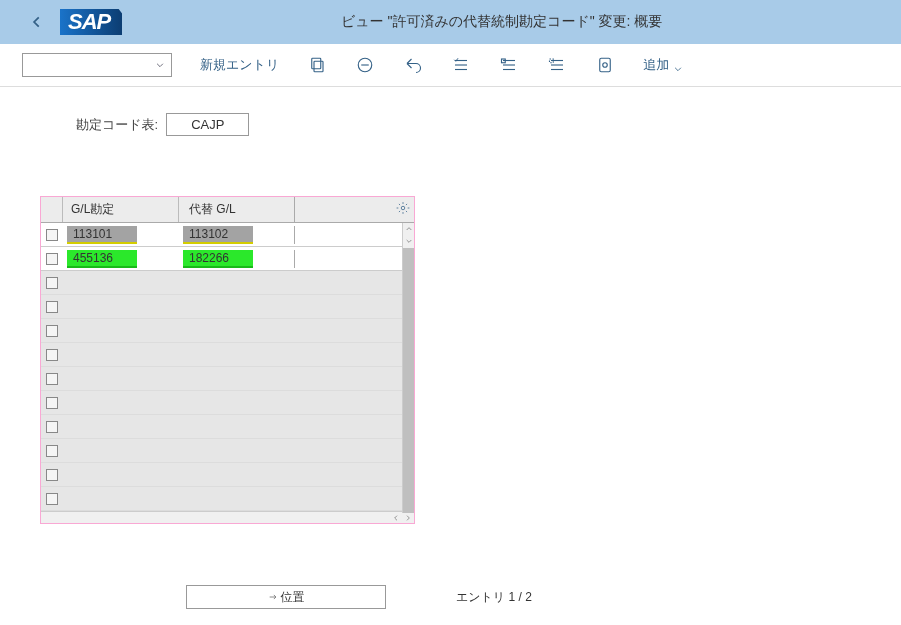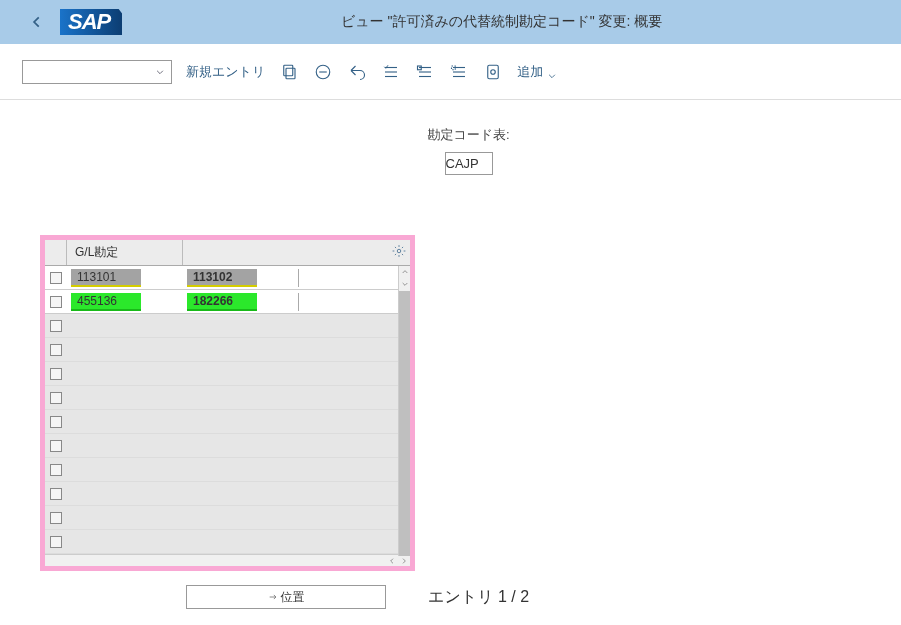--- a/index.html
+++ b/index.html
@@ -6,52 +6,52 @@
   body { font-family: Arial, "Helvetica Neue", sans-serif; font-size: 13px; color: #333; background: #fff; width: 901px; height: 625px; overflow: hidden; }
 
   
   .header { height: 44px; background: #A8CBE8; display: flex; align-items: center; padding: 0 24px; }
   .back { width: 26px; height: 26px; display: flex; align-items: center; justify-content: center; color: #346187; cursor: pointer; margin-right: 10px; }
   .back svg { width: 14px; height: 14px; stroke: #346187; stroke-width: 3; fill: none; }
   .sap-logo { font-weight: bold; font-size: 22px; color: #fff; letter-spacing: -1px; font-style: italic; background: linear-gradient(to right, #1a73c9, #0c3d72 80%, transparent 80%); padding: 0 28px 0 8px; height: 26px; display: flex; align-items: center; clip-path: polygon(0 0, 75% 0, 100% 100%, 0 100%); margin-right: 8px;}
   .title { flex: 1; text-align: center; color: #333; font-size: 14px; padding-right: 20px; }
 
   
-  .toolbar { height: 56px; border-bottom: 1px solid #ddd; display: flex; align-items: center; padding: 17px 22px; gap: 14px; }
+  .toolbar { height: 43px; border-bottom: 1px solid #ddd; display: flex; align-items: center; padding: 17px 22px; gap: 28px; }
   .dropdown { width: 150px; height: 24px; border: 1px solid #999; display: flex; align-items: center; justify-content: flex-end; padding: 0 6px; color: #666; cursor: pointer; }
   .dropdown svg { width: 10px; height: 10px; stroke: #556; stroke-width: 2; fill: none; }
   .action-link { color: #346187; cursor: pointer; font-size: 13px; }
   .icon-btn { width: 20px; height: 20px; display: flex; align-items: center; justify-content: center; cursor: pointer; }
   .icon-btn svg { width: 18px; height: 18px; stroke: #346187; fill: none; stroke-width: 1.5; }
   .add-menu { display: flex; align-items: flex-end; gap: 4px; color: #346187; cursor: pointer; }
   .add-menu svg { width: 10px; height: 10px; stroke: #346187; stroke-width: 2; fill: none; }
 
   
   .content { padding: 26px 40px; }
-  .field-row { display: flex; align-items: center; gap: 8px; margin-left: 36px; margin-bottom: 60px; flex-direction: column; }
+  .field-row { display: flex; align-items: center; gap: 8px; margin-left: 36px; margin-bottom: 60px; }
   .field-label { color: #444; font-size: 13px; }
-  .field-value { border: 1px solid #999; padding: 3px 0; font-size: 13px; background: #fff; min-width: 48px; }
-
-  
-  .table-container { width: 375px; border: 5px solid #f9a8d4; position: relative; }
+  .field-value { border: 1px solid #999; padding: 3px 24px; font-size: 13px; background: #fff; min-width: 48px; }
+
+  
+  .table-container { width: 375px; border: 1px solid #f9a8d4; position: relative; }
   .table-header { display: flex; background: #ececec; border-bottom: 1px solid #aaa; height: 26px; }
   .th { display: flex; align-items: center; padding: 0 8px; border-right: 1px solid #bbb; font-size: 12px; color: #333; }
   .th-check { width: 22px; border-right: 1px solid #bbb; }
   .th-gl { width: 116px; }
   .th-alt { width: 116px; border-right: 1px solid #aaa; padding-left: 10px;}
   .th-id { flex: 1; padding-left: 8px; border-right: none; }
   .gear { position: absolute; right: 2px; top: 4px; width: 16px; height: 16px; cursor: pointer; }
   .gear svg { width: 14px; height: 14px; stroke: #346187; fill: none; stroke-width: 1.3; }
 
   .table-body { position: relative; }
   .tr { display: flex; height: 24px; align-items: center; }
   .td-check { width: 22px; display: flex; align-items: center; justify-content: center; }
   .checkbox { width: 12px; height: 12px; border: 1px solid #888; background: #f5f5f5; cursor: pointer; }
   .td-gl { width: 116px; padding: 0 4px; }
-  .td-alt { width: 116px; padding: 0 4px; border-right: 1px solid #aaa; font-weight: bold; }
+  .td-alt { width: 116px; padding: 0 4px; border-right: 1px solid #aaa; }
   .td-id { flex: 1; border-right: none; background: #fff; }
   .hl { padding: 1px 6px; font-size: 12px; display: inline-block; min-width: 70px; }
   .hl-yellow { background: #a3a3a3; border-bottom: 2px solid #d4cd00; }
   .hl-green  { background: #2be82b; border-bottom: 2px solid #18b918; }
 
   .tr-data { background: #fff; border-bottom: 1px solid #ccc; }
   .tr-empty { background: #e6e6e6; border-bottom: 1px solid #dcdcdc; }
   .tr-empty .td-id { background: #e6e6e6; }
 
   
@@ -61,21 +61,21 @@
   .vscroll .thumb { flex: 1; background: #bfbfbf; margin-top: 1px; }
 
   .hscroll { height: 12px; background: #f0f0f0; border-top: 1px solid #ccc; display: flex; justify-content: flex-end; }
   .hscroll .arrow { width: 12px; display: flex; align-items: center; justify-content: center; cursor: pointer; }
   .hscroll .arrow svg { width: 8px; height: 8px; stroke: #666; stroke-width: 2; fill: none; }
 
   
   .footer { position: absolute; top: 585px; left: 0; width: 100%; display: flex; align-items: center; }
   .pos-btn { width: 200px; height: 24px; border: 1px solid #999; margin-left: 186px; display: flex; align-items: center; justify-content: center; font-size: 12px; color: #333; cursor: pointer; background: #fff; gap: 3px;}
   .pos-btn svg { width: 10px; height: 10px; stroke: #444; stroke-width: 1.5; fill: none; }
-  .entry-count { margin-left: 42px; font-size: 16px; color: #333; }
+  .entry-count { margin-left: 70px; font-size: 12px; color: #333; }
 </style>
 </head>
 <body>
 
 <div class="header">
   <div class="back">
     <svg viewBox="0 0 24 24">
         <polyline points="15 4 7 12 15 20"></polyline>
       </svg>
   </div>
@@ -148,20 +148,21 @@
 <div class="content">
   <div class="field-row">
     <span class="field-label">勘定コード表:</span>
     <span class="field-value">CAJP</span>
   </div>
 
   <div class="table-container">
     <div class="table-header">
       <div class="th th-check"></div>
       <div class="th th-gl">G/L勘定</div>
+      <div class="th th-alt">代替 G/L</div>
       <div class="gear">
         <svg viewBox="0 0 24 24">
             <circle cx="12" cy="12" r="3"></circle>
             <path d="M12 2v3M12 19v3M4 12H1M23 12h-3M5 5l2 2M17 17l2 2M5 19l2-2M17 7l2-2"></path>
           </svg>
       </div>
     </div>
     <div class="table-body" id="tbody">
         <div class="tr tr-data">
           <div class="td-check">

